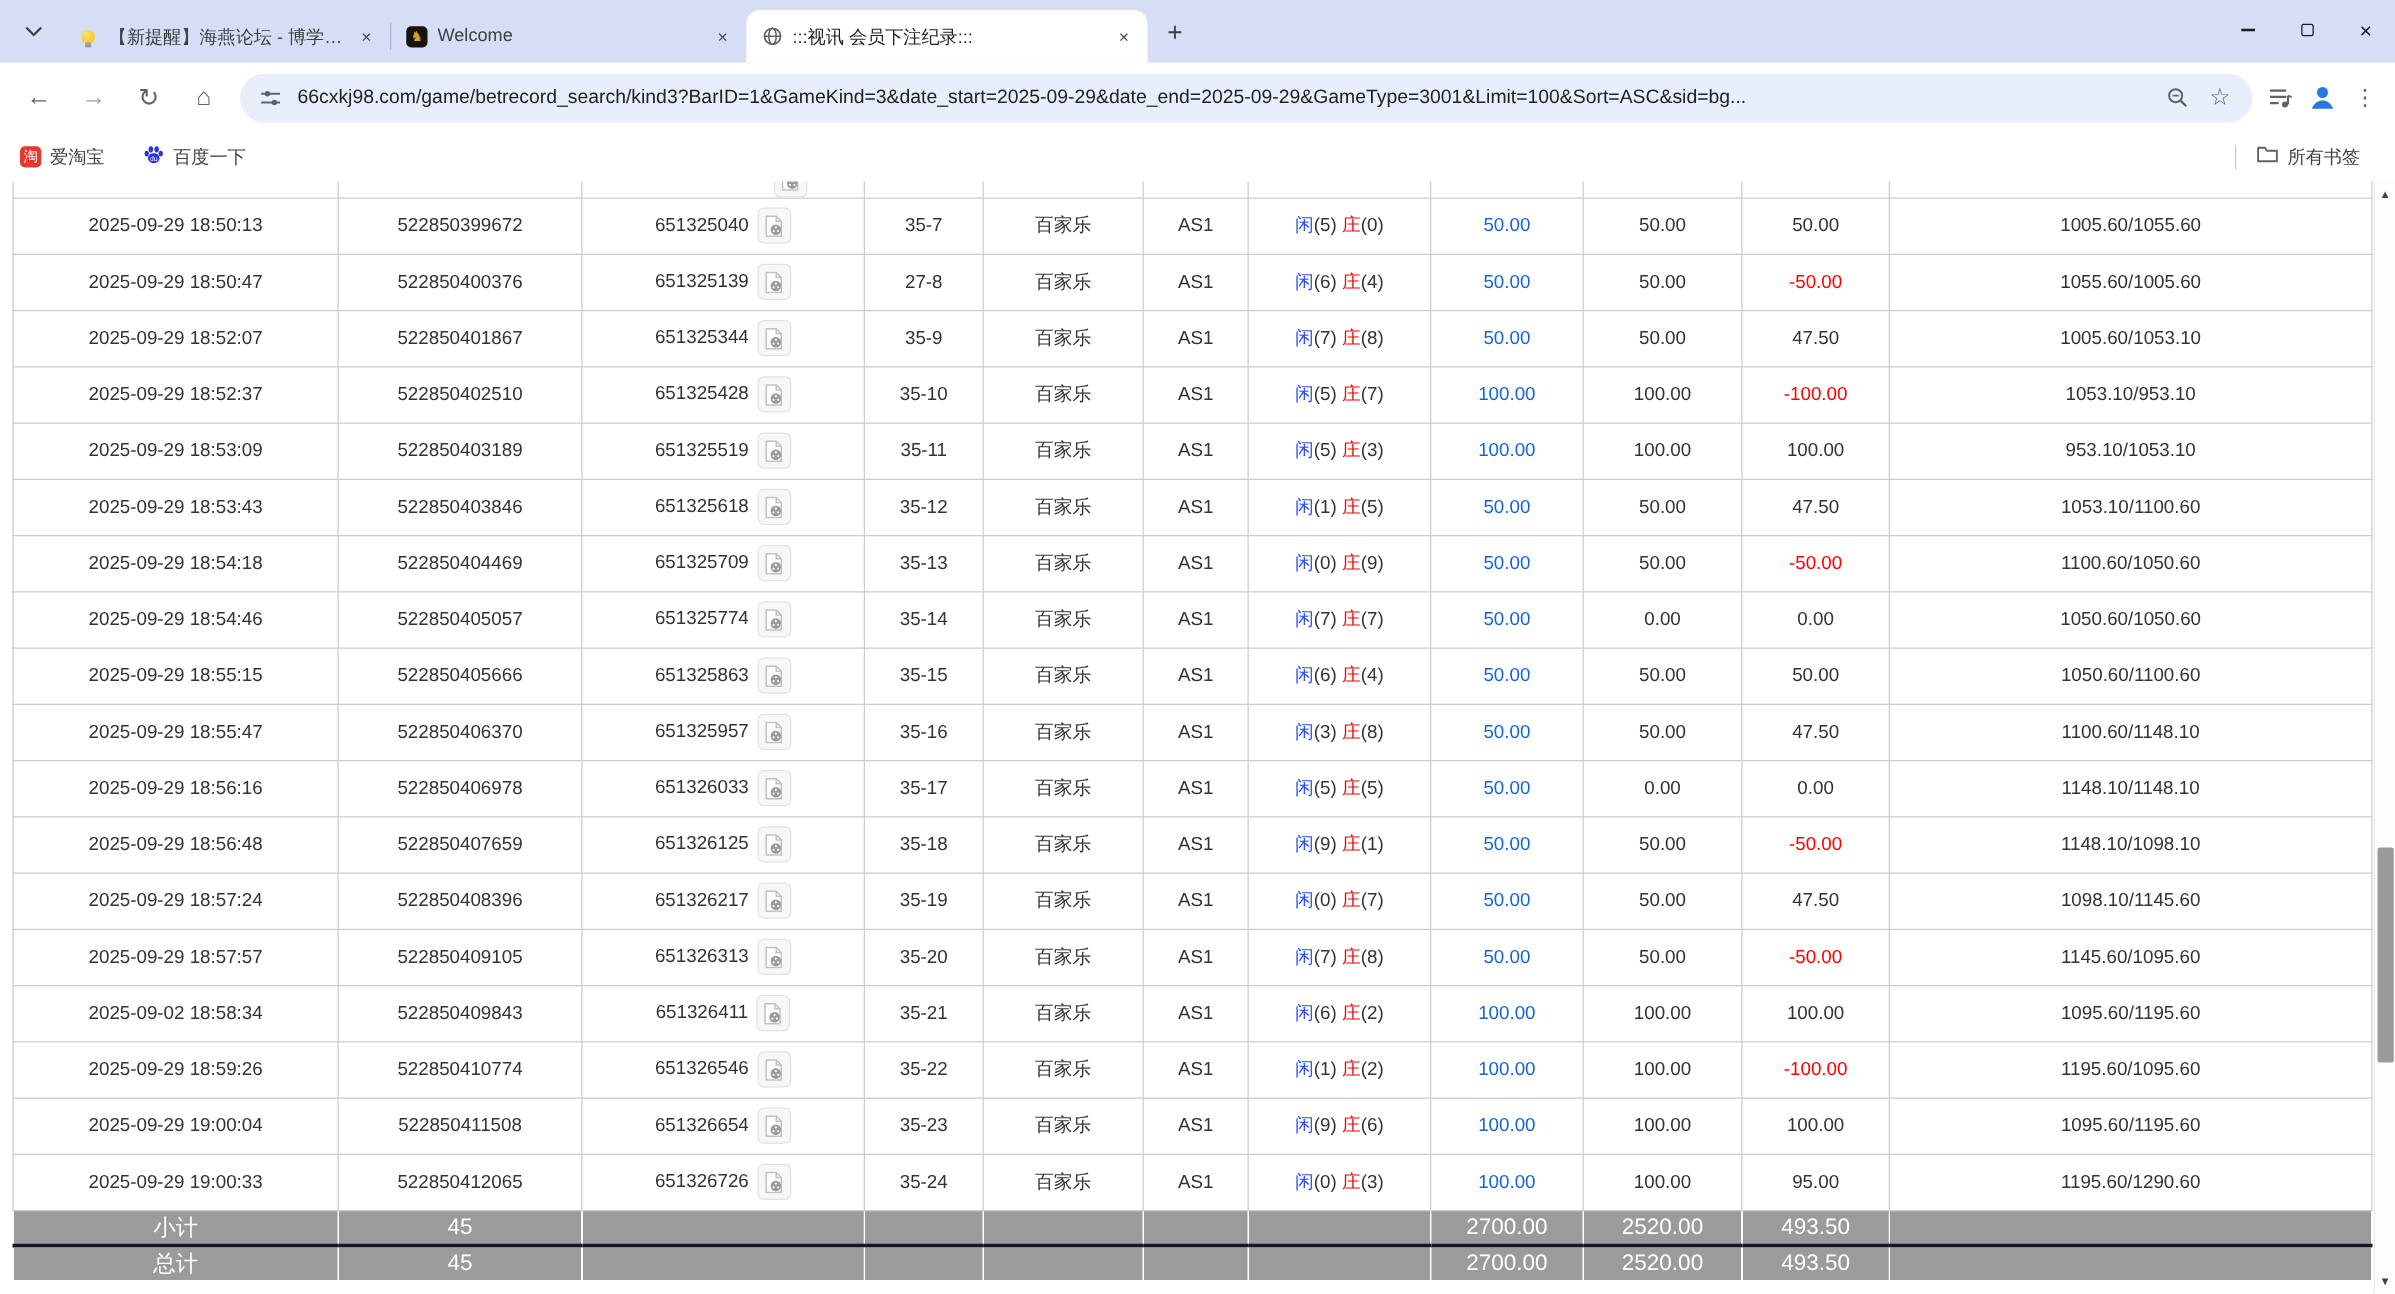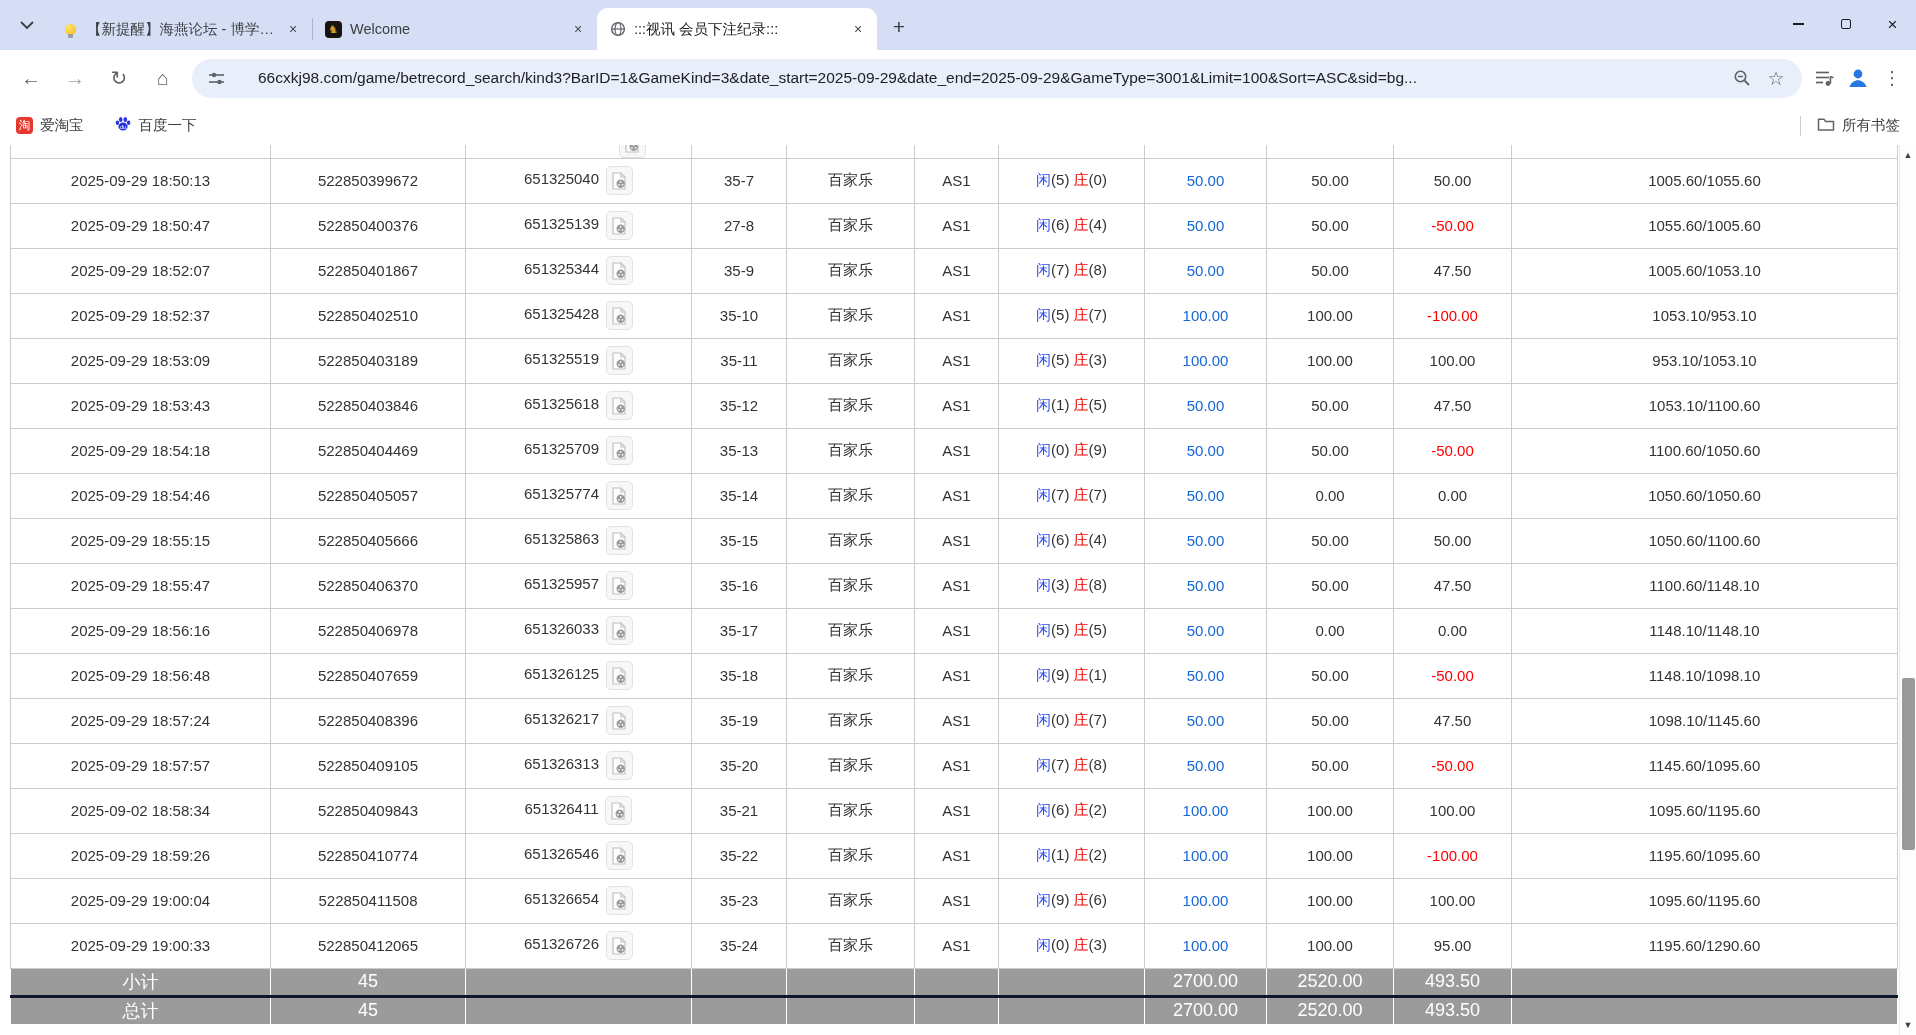--- a/index.html
+++ b/index.html
@@ -8,21 +8,21 @@
 
   
   .tabstrip { height:50px; background:#d5def5; display:flex; align-items:flex-end; position:relative; }
   .tab-search-btn { width:34px; height:34px; margin:0 6px 8px 10px; border:none; background:transparent;
                     display:flex; align-items:center; justify-content:center; cursor:pointer; border-radius:50%; }
   .tab { height:42px; display:flex; align-items:center; padding:0 10px 0 12px; gap:8px;
          font-size:14.5px; color:#3c4043; position:relative; cursor:pointer; }
   .tab.inactive { border-radius:8px; }
   .tab.active { background:#fff; border-radius:11px 11px 0 0; color:#202124; }
   .tab .title { white-space:nowrap; overflow:hidden; text-overflow:ellipsis; flex:1; }
-  .tab1 { width:262px; } .tab2 { width:284px; } .tab3 { width:280px; }
+  .tab1 { width:262px; } .tab2 { width:284px; } .tab3 { width:321px; }
   .tab-divider { width:1px; height:22px; background:#aab4cf; margin-bottom:10px; }
   .tab-close { width:18px; height:18px; border-radius:50%; display:flex; align-items:center; justify-content:center;
                font-size:14px; color:#44474e; flex:none; cursor:pointer; }
   .favicon { width:17px; height:17px; flex:none; display:flex; align-items:center; justify-content:center; }
   .bulb { width:11px; height:11px; background:radial-gradient(circle at 35% 30%, #ffe36b, #f5b80c); border-radius:50%;
           position:relative; }
   .bulb:after { content:""; position:absolute; left:3px; top:10px; width:5px; height:4px; background:#9aa0a6; border-radius:1px; }
   .pegasus { width:17px; height:17px; background:#17130e; border-radius:4px; color:#d8a62c; font-size:11px;
              display:flex; align-items:center; justify-content:center; }
   .newtab-btn { width:32px; height:32px; margin:0 0 8px 6px; border:none; background:transparent; font-size:21px;
@@ -34,21 +34,21 @@
   .glyph-max { width:10px; height:10px; border:1.4px solid #1b1b1b; border-radius:2px; display:inline-block; }
   .glyph-close { font-size:17px; line-height:1; }
 
   
   .toolbar { height:56px; background:#fff; display:flex; align-items:center; padding:0 12px; gap:6px; }
   .nav-btn { width:38px; height:38px; border:none; background:transparent; color:#5f6368; font-size:20px;
              display:flex; align-items:center; justify-content:center; border-radius:50%; cursor:pointer; flex:none; }
   .nav-btn.disabled { color:#9aa0a6; }
   .omnibox { flex:1; height:39px; background:#e9eefb; border-radius:20px; display:flex; align-items:center;
              padding:0 14px 0 12px; gap:10px; min-width:0; margin:0 4px; }
-  .url-text { flex:1; font-size:15.5px; color:#202124; white-space:nowrap; overflow:hidden; text-overflow:ellipsis;margin-left:20px; }
+  .url-text { flex:1; font-size:15.5px; color:#202124; white-space:nowrap; overflow:hidden; text-overflow:ellipsis; }
   .omni-icon { flex:none; display:flex; align-items:center; justify-content:center; width:24px; height:24px;
                color:#5f6368; cursor:pointer; }
   .star { font-size:19px; color:#5f6368; }
   .right-icons { display:flex; align-items:center; gap:10px; flex:none; }
   .menu-dots { font-size:18px; color:#5f6368; }
 
   
   .bookmarks { height:39px; background:#fff; display:flex; align-items:center; padding:0 16px; font-size:14.5px;
                color:#3c4043; }
   .bm-item { display:flex; align-items:center; gap:7px; margin-right:30px; cursor:pointer; }
@@ -193,21 +193,21 @@
         <ellipse cx="6.7" cy="4.4" rx="1.8" ry="2.5" fill="#2932e1"></ellipse>
         <ellipse cx="11.3" cy="4.4" rx="1.8" ry="2.5" fill="#2932e1"></ellipse>
         <ellipse cx="14.6" cy="7.8" rx="1.7" ry="2.3" fill="#2932e1"></ellipse>
         <text x="9" y="13.6" text-anchor="middle" font-size="5.5" fill="#fff">du</text>
       </svg>
     </span>
     <span>百度一下</span>
   </span>
   <span class="bm-right">
     <span class="bm-divider"></span>
-    <span class="bm-item" style="margin-right:0">
+    <span class="bm-item" style="margin-right:12px">
       <span>
         <svg width="18" height="15" viewBox="0 0 18 15">
           <path d="M1.5 3.2V13h15V4.6H8.6L7 2.2H1.5z" fill="none" stroke="#5f6368" stroke-width="1.5" stroke-linejoin="round"></path>
         </svg>
       </span>
       <span>所有书签</span>
     </span>
   </span>
 </div>
 

